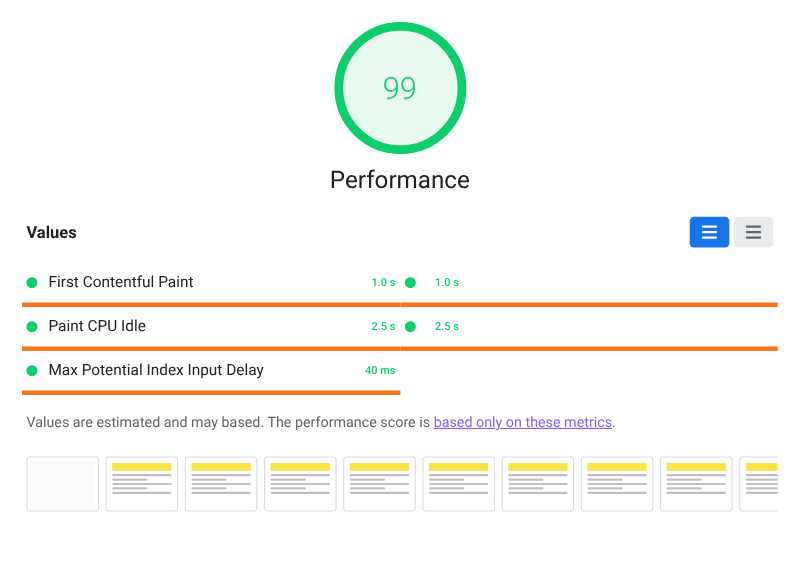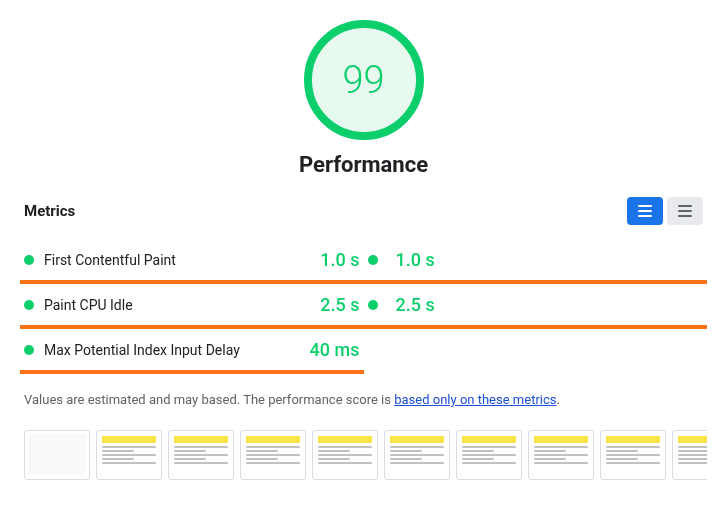--- a/index.html
+++ b/index.html
@@ -25,29 +25,29 @@
       border-radius: 50%;
       border: 8px solid #0cce6b;
       background: #e8faf0;
       display: flex;
       align-items: center;
       justify-content: center;
       margin-bottom: 12px;
     }
 
     .score-number {
-      font-size: 38px;
+      font-size: 28px;
       font-weight: 300;
       color: #0cce6b;
     }
 
     .score-label {
       font-size: 22px;
       color: #202124;
-      font-weight: 700;
+      font-weight: 400;
     }
 
     .metrics-header {
       display: flex;
       align-items: center;
       justify-content: space-between;
       margin-bottom: 14px;
       padding: 0 4px;
     }
 
@@ -132,36 +132,36 @@
       flex-shrink: 0;
     }
 
     .metric-name {
       font-size: 14px;
       color: #202124;
       flex: 1;
     }
 
     .metric-value {
-      font-size: 18px;
+      font-size: 10px;
       color: #0cce6b;
       font-weight: 500;
       margin-left: 8px;
     }
 
     .disclaimer {
       font-size: 13px;
       color: #5f6368;
       margin-bottom: 16px;
       line-height: 1.5;
       padding: 0 4px;
     }
 
     .disclaimer a {
-      color: #1d4ed8;
+      color: #8b5cf6;
     }
 
     .filmstrip {
       display: flex;
       gap: 6px;
       overflow: hidden;
       padding: 4px;
     }
 
     .filmstrip-frame {
@@ -221,21 +221,21 @@
 <body>
 
 <div class="score-section">
   <div class="score-circle">
     <span class="score-number">99</span>
   </div>
   <span class="score-label">Performance</span>
 </div>
 
 <div class="metrics-header">
-  <span class="metrics-title">Metrics</span>
+  <span class="metrics-title">Values</span>
   <div class="view-toggle">
     <button class="toggle-btn active">
       <div class="toggle-icon toggle-icon-list">
         <span></span>
         <span></span>
         <span></span>
       </div>
     </button>
     <button class="toggle-btn inactive">
       <div class="toggle-icon toggle-icon-grid">

